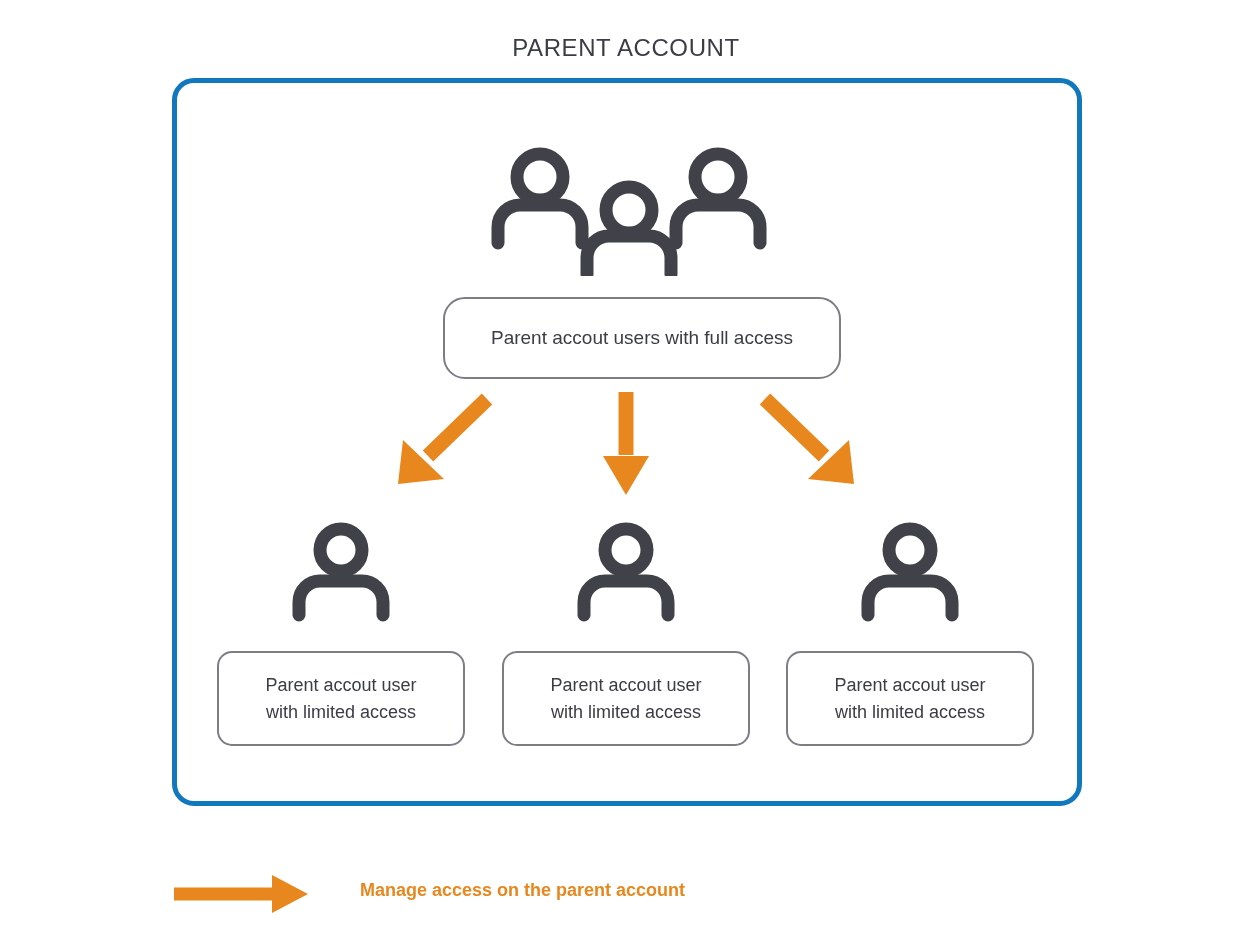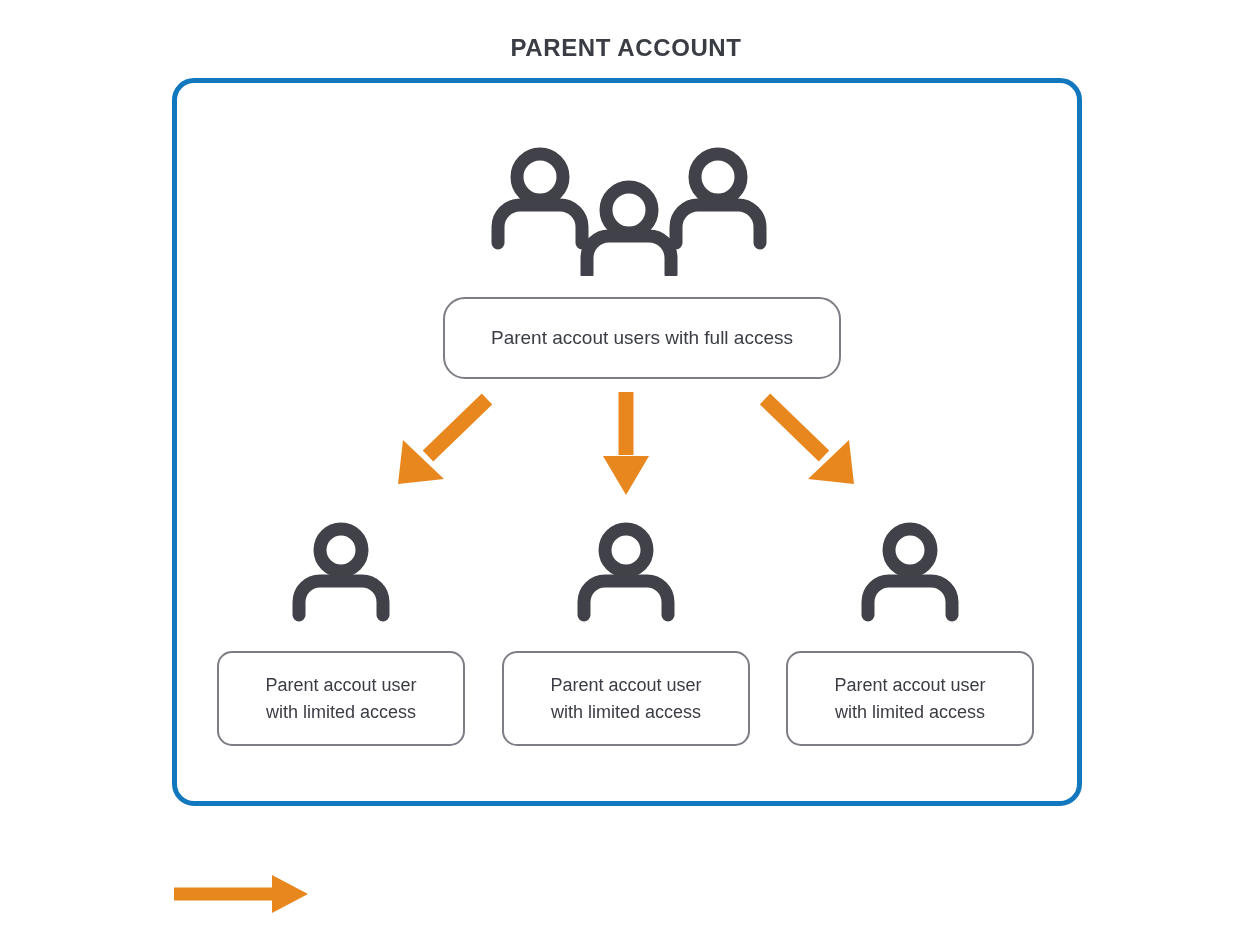--- a/index.html
+++ b/index.html
@@ -15,21 +15,21 @@
     overflow: hidden;
   }
 
   #page-title {
     position: absolute;
     left: 0;
     top: 34px;
     width: 1252px;
     text-align: center;
     font-size: 24px;
-    font-weight: bold;
+    font-weight: normal;
     letter-spacing: 0.6px;
     color: #3b3d45;
   }
 
   #parent-container {
     position: absolute;
     left: 172px;
     top: 78px;
     width: 910px;
     height: 728px;
@@ -232,13 +232,14 @@
   </span>
 </div>
 
 <div id="legend">
   <div id="legend-arrow">
     <svg width="140" height="40" viewBox="0 0 140 40" xmlns="http://www.w3.org/2000/svg">
       <line x1="2" y1="20" x2="108" y2="20" stroke="#e8871e" stroke-width="13"></line>
       <polygon points="136,20 100,1 100,39" fill="#e8871e"></polygon>
     </svg>
   </div>
+  <div id="legend-label">Manage access on the parent account</div>
 </div>
 
 </body></html>

